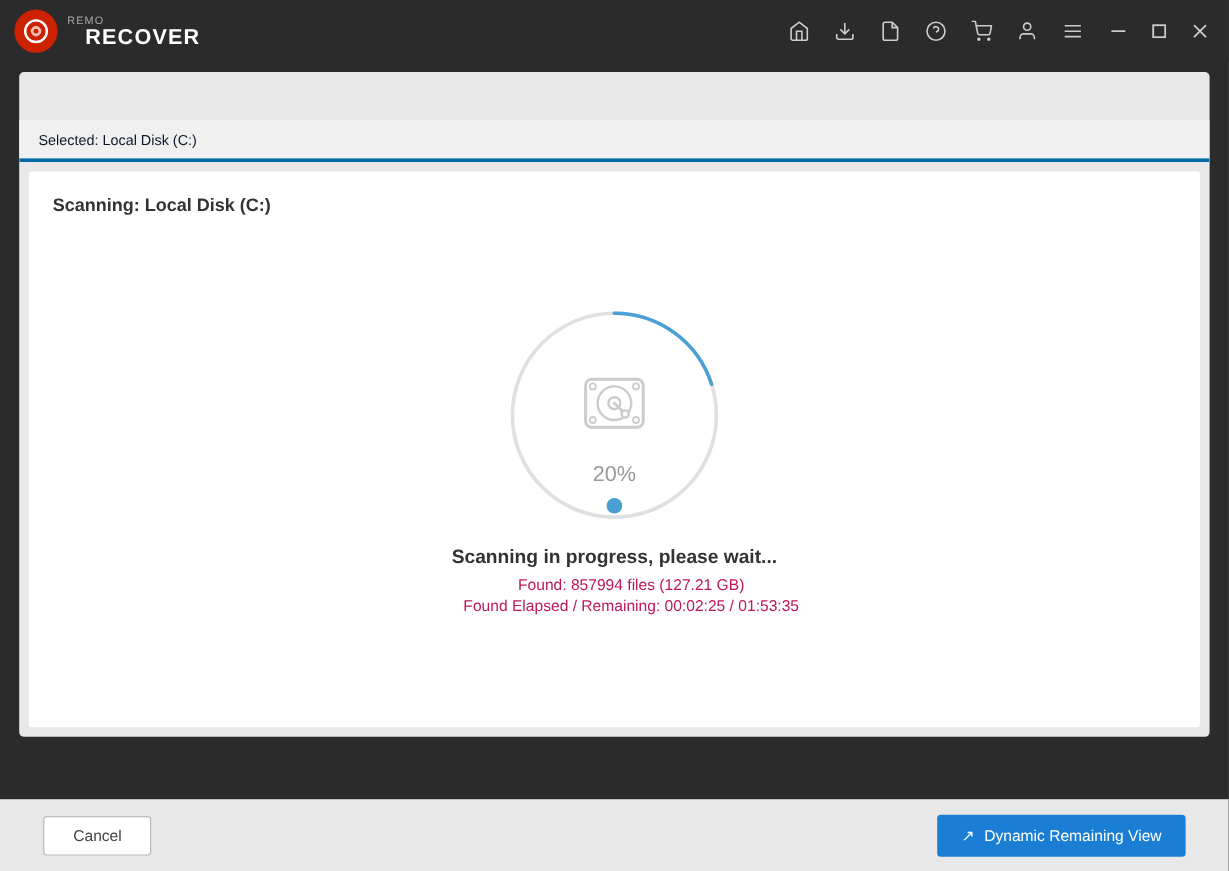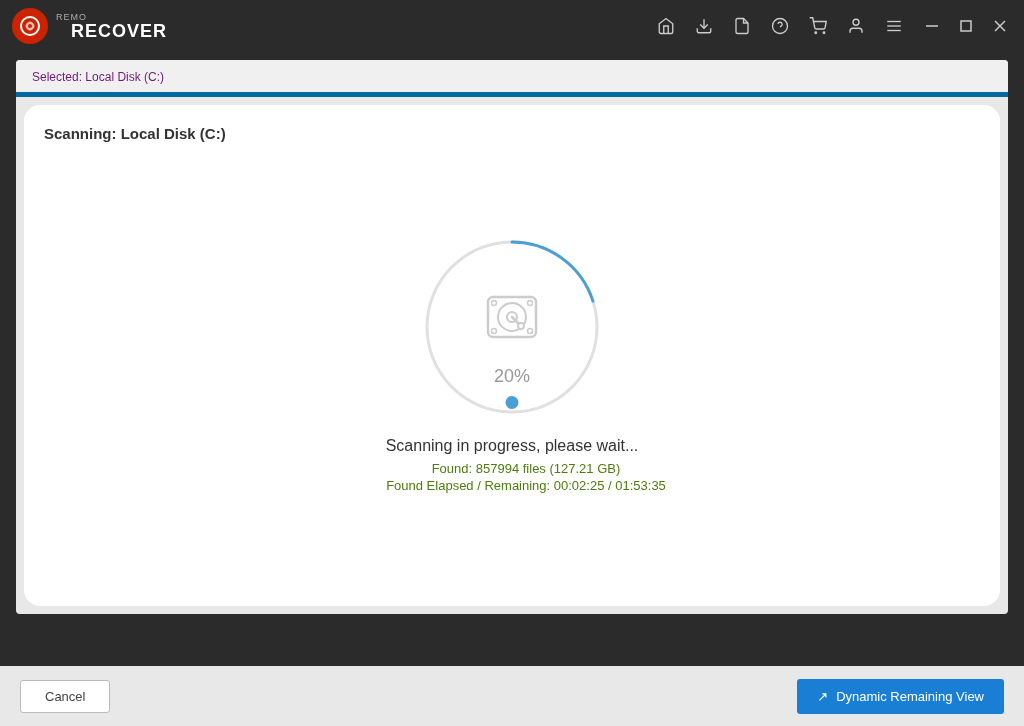--- a/index.html
+++ b/index.html
@@ -115,32 +115,33 @@
       border-radius: 4px;
       display: flex;
       flex-direction: column;
       overflow: hidden;
     }
 
     
     .selected-header {
       padding: 10px 16px 8px 16px;
       font-size: 12px;
-      color: #701a75;
+      color: #0f172a;
       background: #f0f0f0;
-      border-bottom: 5px solid #0369a1;
+      border-bottom: 3px solid #0369a1;
       flex-shrink: 0;
+      margin-top: 40px;
     }
 
     
     .scan-panel {
       flex: 1;
       background: white;
       margin: 8px;
-      border-radius: 16px;
+      border-radius: 2px;
       display: flex;
       flex-direction: column;
       padding: 20px 20px 16px 20px;
     }
 
     .scan-title {
       font-size: 15px;
       font-weight: 600;
       color: #333;
       margin-bottom: 0;
@@ -223,40 +224,40 @@
       font-weight: 400;
     }
 
     
     .status-area {
       text-align: center;
     }
 
     .status-main {
       font-size: 16px;
-      font-weight: 400;
+      font-weight: 700;
       color: #333;
       margin-bottom: 6px;
     }
 
     .status-detail {
       font-size: 13px;
-      color: #4d7c0f;
+      color: #be185d;
       margin-bottom: 2px;
       margin-left: 28px;
     }
 
     
     .bottom-bar {
       height: 60px;
       background: #e8e8e8;
       display: flex;
       align-items: center;
       justify-content: space-between;
-      padding: 0 20px;
+      padding: 0 36px;
       flex-shrink: 0;
       margin-top: 44px;
     }
 
     .cancel-btn {
       background: white;
       border: 1px solid #bbb;
       border-radius: 3px;
       padding: 8px 24px;
       font-size: 13px;

